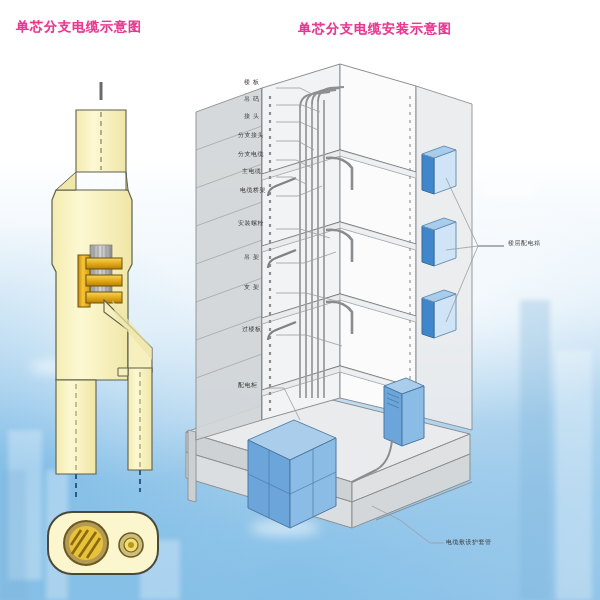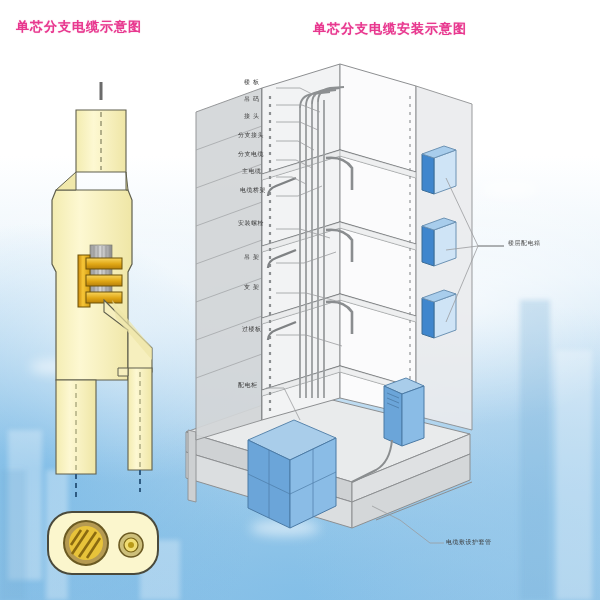--- a/index.html
+++ b/index.html
@@ -26,21 +26,21 @@
   
   .bld{position:absolute;background:rgba(255,255,255,.30);filter:blur(2.5px);}
   .bld.d{background:rgba(120,175,215,.30);}
   .glow{position:absolute;border-radius:50%;filter:blur(6px);background:rgba(255,255,255,.55);}
 
   
   .title{position:absolute;font-size:13px;font-weight:bold;letter-spacing:1px;
     color:#e8388f;white-space:nowrap;
     text-shadow:0 0 1px rgba(232,56,143,.5);}
   #title-left{left:16px;top:18px;}
-  #title-right{left:313px;top:20px;}
+  #title-right{left:298px;top:20px;}
 
   
   .svg-layer{position:absolute;left:0;top:0;width:600px;height:600px;overflow:visible;}
 
   
   .lbl{position:absolute;font-size:6px;color:#3a3a3a;white-space:nowrap;
     letter-spacing:.5px;line-height:1;font-family:"DejaVu Sans",sans-serif;}
   .lbl.r{color:#4a4a4a;}
 </style>
 </head>

